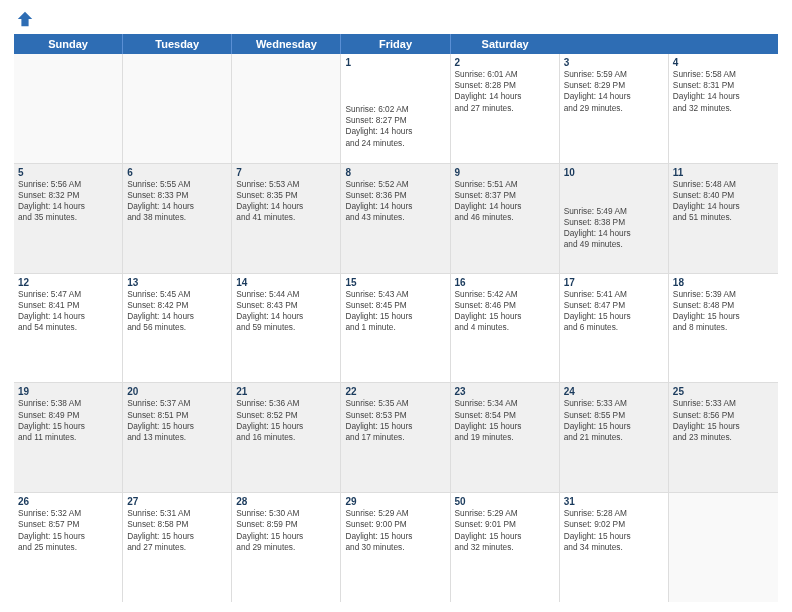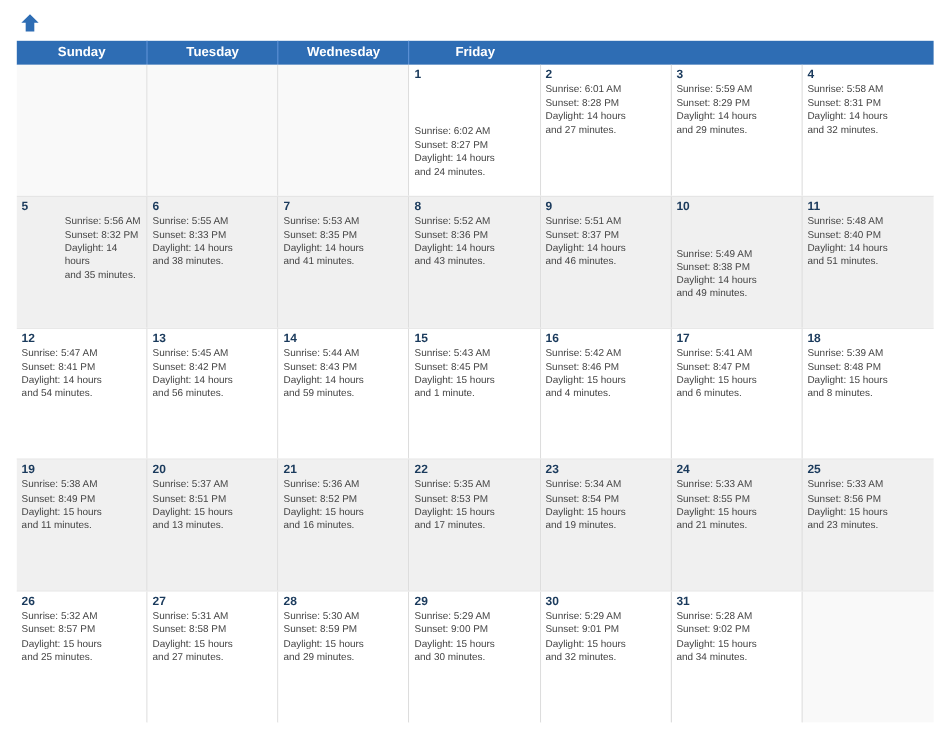--- a/index.html
+++ b/index.html
@@ -136,20 +136,21 @@
       <div class="location-title"></div>
     </div>
   </div>
 
   <div class="calendar">
     <div class="cal-header">
     <div class="cal-header-cell">Sunday</div>
         <div class="cal-header-cell">Tuesday</div>
         <div class="cal-header-cell">Wednesday</div>
         <div class="cal-header-cell">Friday</div>
+        <div class="cal-header-cell">Saturday</div>
       </div>
     <div class="cal-body">
     <div class="cal-row">
           <div class="cal-cell empty"></div>
           <div class="cal-cell empty"></div>
           <div class="cal-cell empty"></div>
           <div class="cal-cell">
             <span class="day-num">1</span>
             <div class="cell-text" style="white-space: pre-line; margin-top: 36px;">Sunrise: 6:02 AM
 Sunset: 8:27 PM
@@ -174,21 +175,21 @@
             <span class="day-num">4</span>
             <div class="cell-text" style="white-space: pre-line;">Sunrise: 5:58 AM
 Sunset: 8:31 PM
 Daylight: 14 hours
 and 32 minutes.</div>
           </div>
         </div>
         <div class="cal-row">
           <div class="cal-cell shade">
             <span class="day-num">5</span>
-            <div class="cell-text" style="white-space: pre-line; margin-left: 36px;">Sunrise: 5:56 AM
+            <div class="cell-text" style="white-space: pre-line;">Sunrise: 5:56 AM
 Sunset: 8:32 PM
 Daylight: 14 hours
 and 35 minutes.</div>
           </div>
           <div class="cal-cell shade">
             <span class="day-num">6</span>
             <div class="cell-text" style="white-space: pre-line;">Sunrise: 5:55 AM
 Sunset: 8:33 PM
 Daylight: 14 hours
 and 38 minutes.</div>
@@ -354,21 +355,21 @@
 and 29 minutes.</div>
           </div>
           <div class="cal-cell">
             <span class="day-num">29</span>
             <div class="cell-text" style="white-space: pre-line;">Sunrise: 5:29 AM
 Sunset: 9:00 PM
 Daylight: 15 hours
 and 30 minutes.</div>
           </div>
           <div class="cal-cell">
-            <span class="day-num">30</span>
+            <span class="day-num">50</span>
             <div class="cell-text" style="white-space: pre-line;">Sunrise: 5:29 AM
 Sunset: 9:01 PM
 Daylight: 15 hours
 and 32 minutes.</div>
           </div>
           <div class="cal-cell">
             <span class="day-num">31</span>
             <div class="cell-text" style="white-space: pre-line;">Sunrise: 5:28 AM
 Sunset: 9:02 PM
 Daylight: 15 hours

